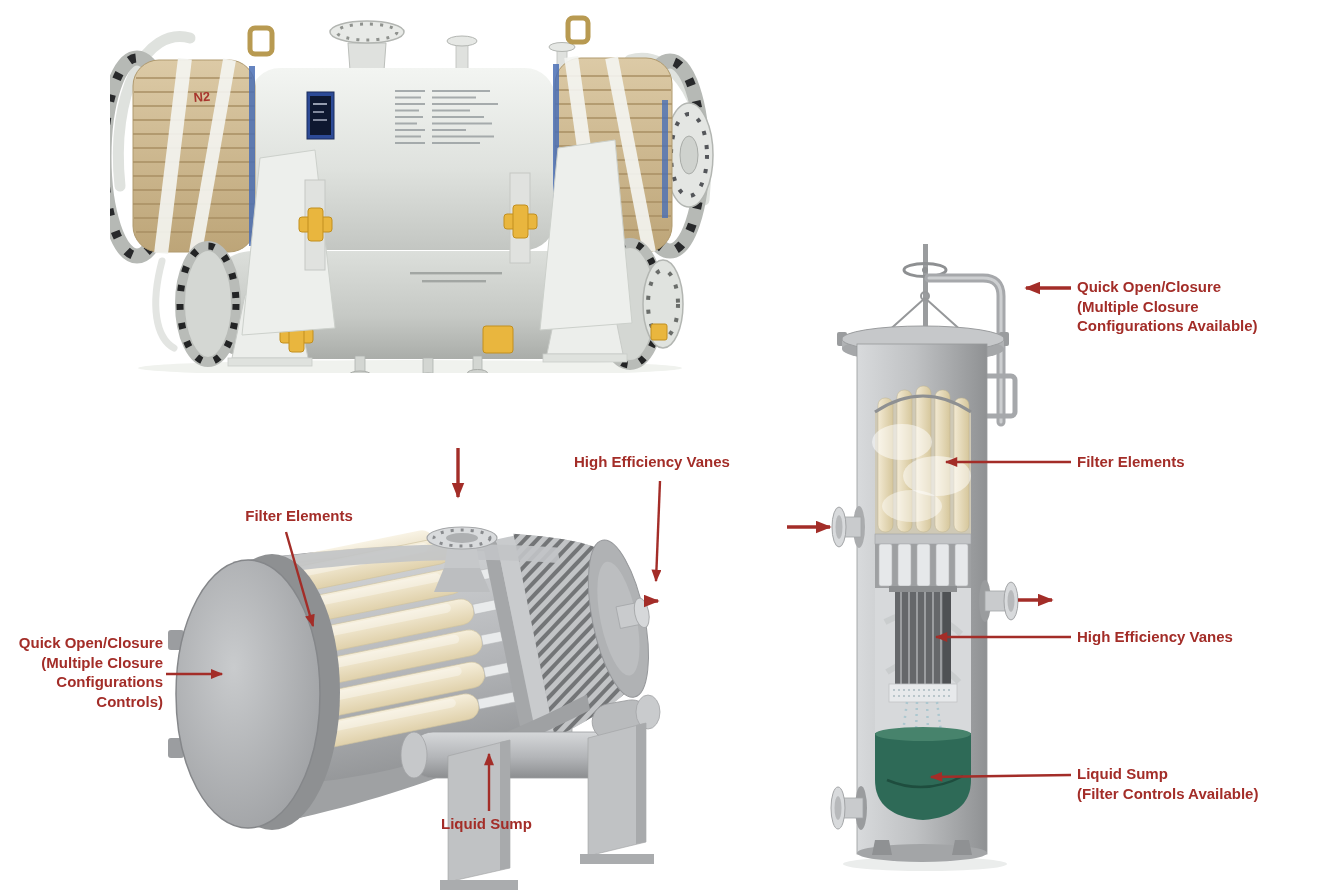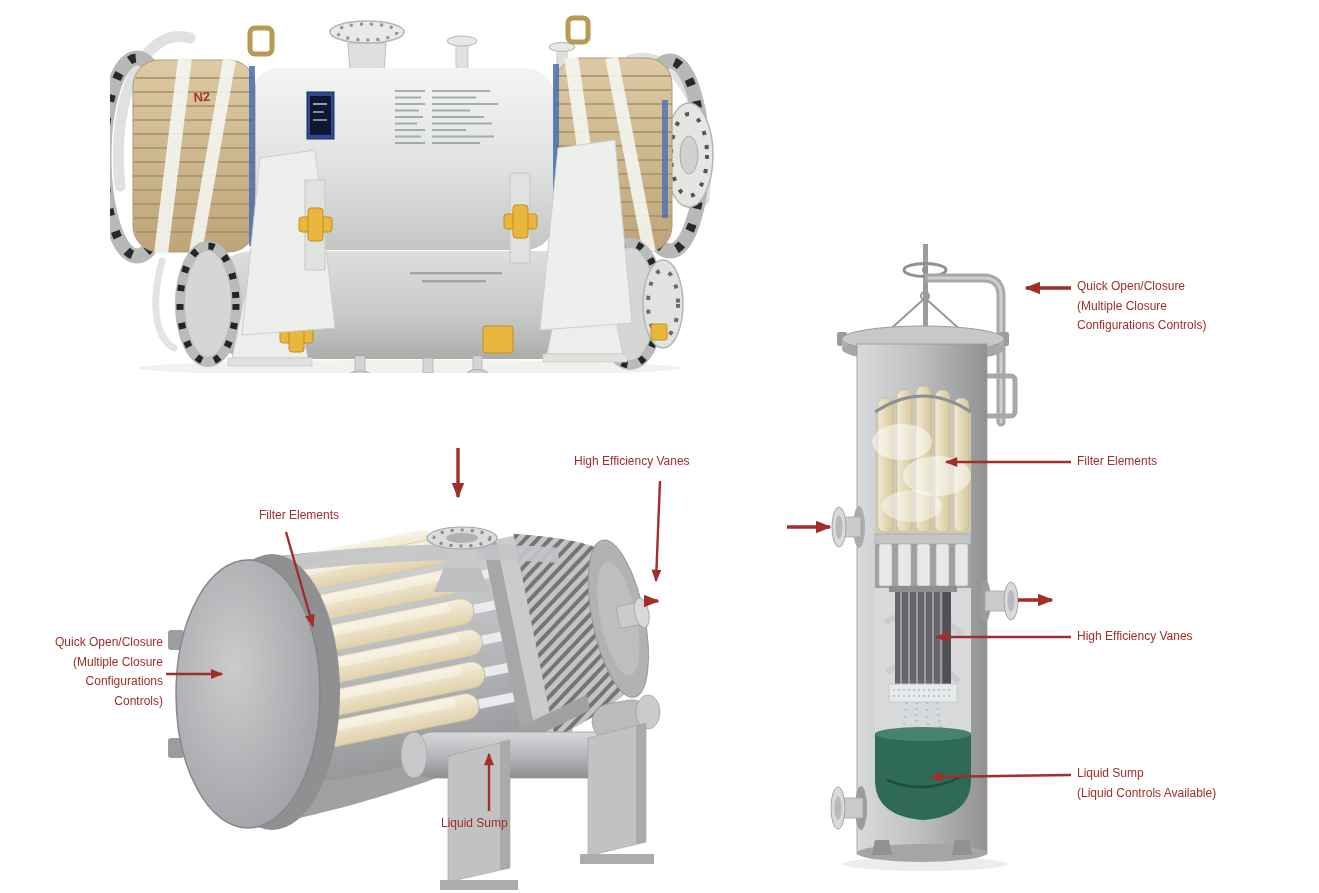--- a/index.html
+++ b/index.html
@@ -5,21 +5,21 @@
   :root{
     --red:#a32d28; --liquid_green:#2e6a57; --filter_cream:#ece0c2;
     --steel_light:#d9dbdc; --steel_mid:#b3b5b8; --steel_dark:#87898c;
     --wood_tan:#d5c29e; --fitting_yellow:#e9b63e; --tag_navy:#2c4a96; --background:#ffffff;
   }
   html,body{margin:0;padding:0;background:#fff;}
   .canvas{position:relative;width:1319px;height:893px;background:var(--background);overflow:hidden;
           font-family:"Liberation Sans",sans-serif;}
   .fig{position:absolute;z-index:1;}
   #overlay{position:absolute;left:0;top:0;z-index:2;pointer-events:none;}
-  .lbl{position:absolute;z-index:3;font-weight:400;font-size:12px;line-height:19.5px;color:var(--red);}
+  .lbl{position:absolute;z-index:3;font-weight:700;font-size:15px;line-height:19.5px;color:var(--red);}
   .lbl span{display:block;}
   #lbl-filter-h{left:240px;top:506px;width:118px;text-align:center;}
   #lbl-vanes-h{left:574px;top:452px;width:190px;}
   #lbl-qopen-h{left:0px;top:633px;width:163px;text-align:right;}
   #lbl-sump-h{left:441px;top:814px;width:110px;}
   #lbl-qopen-v{left:1077px;top:277px;}
   #lbl-filter-v{left:1077px;top:452px;}
   #lbl-vanes-v{left:1077px;top:627px;}
   #lbl-sump-v{left:1077px;top:764px;}
   svg text{font-family:"Liberation Sans",sans-serif;}
@@ -515,26 +515,26 @@
     <span>Configurations</span>
     <span>Controls)</span>
   </div>
   <div id="lbl-sump-h" class="lbl">
     <span>Liquid Sump</span>
   </div>
 
   <div id="lbl-qopen-v" class="lbl">
     <span>Quick Open/Closure</span>
     <span>(Multiple Closure</span>
-    <span>Configurations Controls)</span>
+    <span>Configurations Available)</span>
   </div>
   <div id="lbl-filter-v" class="lbl">
     <span>Filter Elements</span>
   </div>
   <div id="lbl-vanes-v" class="lbl">
     <span>High Efficiency Vanes</span>
   </div>
   <div id="lbl-sump-v" class="lbl">
     <span>Liquid Sump</span>
-    <span>(Liquid Controls Available)</span>
+    <span>(Filter Controls Available)</span>
   </div>
 
 </div>
 
 </body></html>

